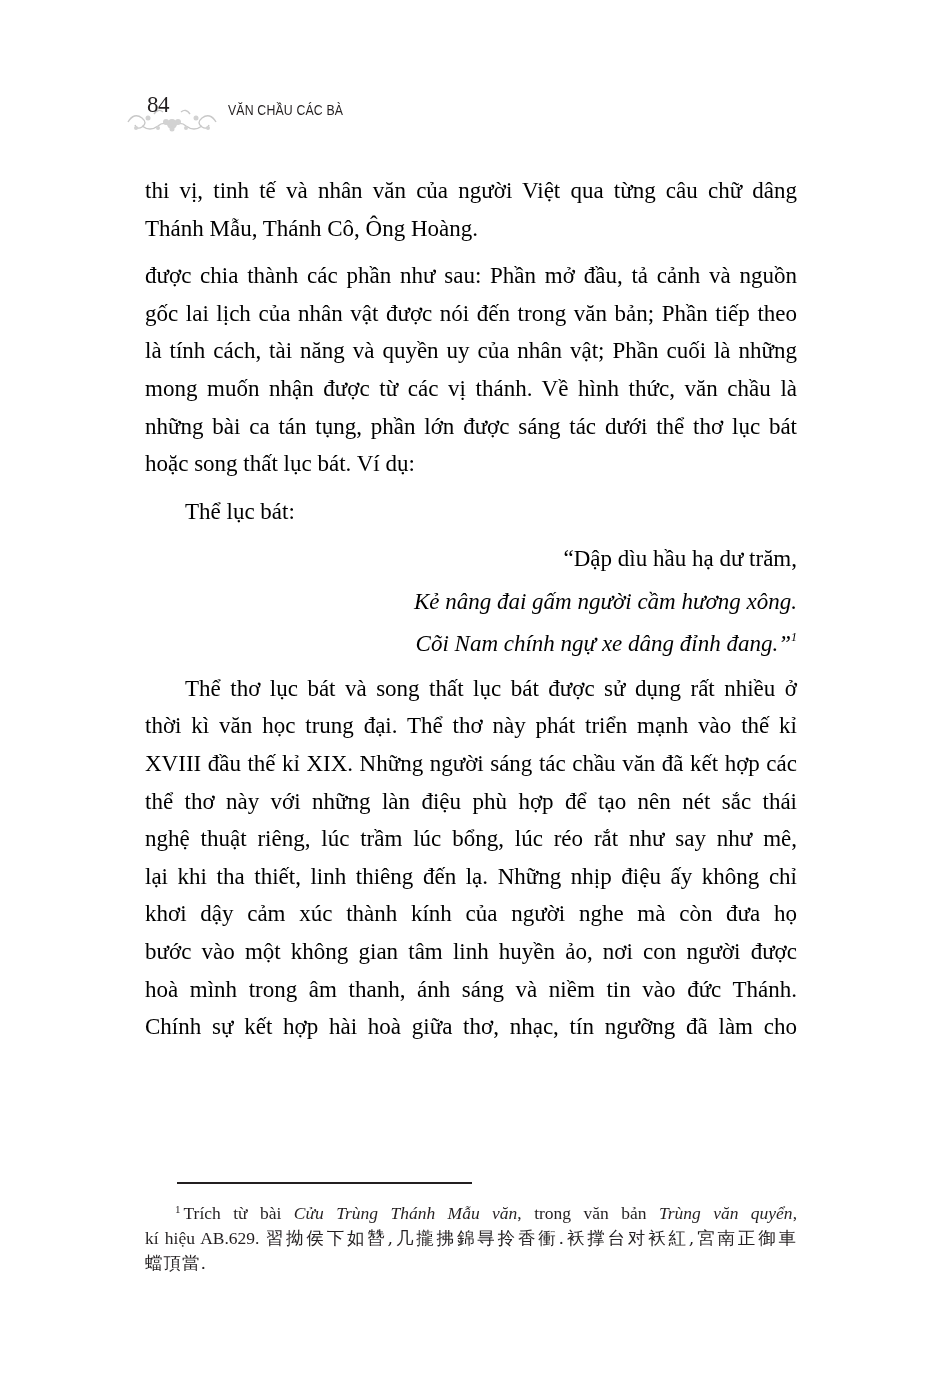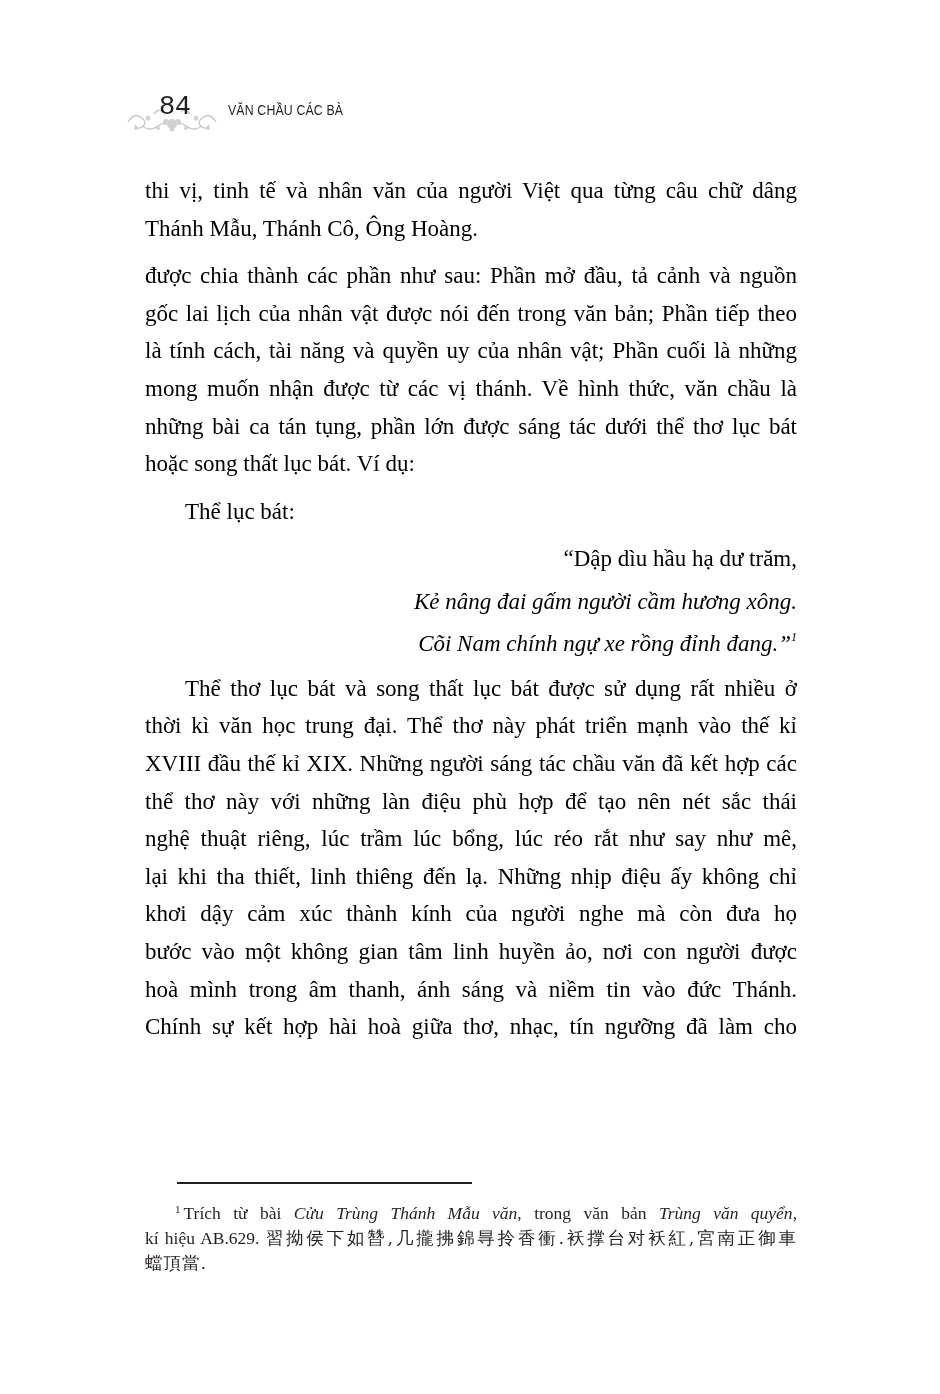--- a/index.html
+++ b/index.html
@@ -3,22 +3,22 @@
 <meta charset="utf-8">
 <style>
   html, body { margin: 0; padding: 0; background: #ffffff; }
   body { width: 940px; height: 1394px; position: relative; overflow: hidden; color: #231f20; }
   .page { position: absolute; left: 0; top: 0; width: 940px; height: 1394px; }
 
   .running-head { position: absolute; left: 0; top: 0; width: 940px; height: 150px; }
   .ornament { position: absolute; left: 124px; top: 104px; width: 96px; height: 30px; }
   .page-number {
     position: absolute; left: 147px; top: 92px;
-    font-family: Liberation Mono, monospace;
-    font-size: 27px; color: #231f20; letter-spacing: -0.5px; margin-left: 12px;
+    font-family: Liberation Serif, serif;
+    font-size: 23px; color: #231f20; letter-spacing: -0.5px;
   }
   .book-title {
     position: absolute; left: 228px; top: 101px;
     font-family: "Liberation Sans", "DejaVu Sans", sans-serif;
     font-size: 15px; color: #231f20; transform: scaleX(0.82); transform-origin: left top;
     letter-spacing: 0.2px;
   }
 
   .body-text {
     position: absolute; left: 145px; top: 172px; width: 652px;
@@ -93,21 +93,21 @@
       <span class="line">là tính cách, tài năng và quyền uy của nhân vật; Phần cuối là những</span>
       <span class="line">mong muốn nhận được từ các vị thánh. Về hình thức, văn chầu là</span>
       <span class="line">những bài ca tán tụng, phần lớn được sáng tác dưới thể thơ lục bát</span>
       <span class="line last">hoặc song thất lục bát. Ví dụ:</span>
     </div>
     <div class="para-gap"></div>
     <span class="line label-line">Thể lục bát:</span>
     <div class="poem">
       <span class="poem-line six">“Dập dìu hầu hạ dư trăm,</span>
       <span class="poem-line eight">Kẻ nâng đai gấm người cầm hương xông.</span>
-      <span class="poem-line eight"><span>Cõi Nam chính ngự xe rồng đỉnh đang.”</span><sup class="fnref">1</sup></span>
+      <span class="poem-line eight"><span>Cõi Nam chính ngự xe dâng đỉnh đang.”</span><sup class="fnref">1</sup></span>
     </div>
     <div class="para-gap" style="height:4px"></div>
     <div>
       <span class="line indent">Thể thơ lục bát và song thất lục bát được sử dụng rất nhiều ở</span>
       <span class="line">thời kì văn học trung đại. Thể thơ này phát triển mạnh vào thế kỉ</span>
       <span class="line">XVIII đầu thế kỉ XIX. Những người sáng tác chầu văn đã kết hợp các</span>
       <span class="line">thể thơ này với những làn điệu phù hợp để tạo nên nét sắc thái</span>
       <span class="line">nghệ thuật riêng, lúc trầm lúc bổng, lúc réo rắt như say như mê,</span>
       <span class="line">lại khi tha thiết, linh thiêng đến lạ. Những nhịp điệu ấy không chỉ</span>
       <span class="line">khơi dậy cảm xúc thành kính của người nghe mà còn đưa họ</span>

